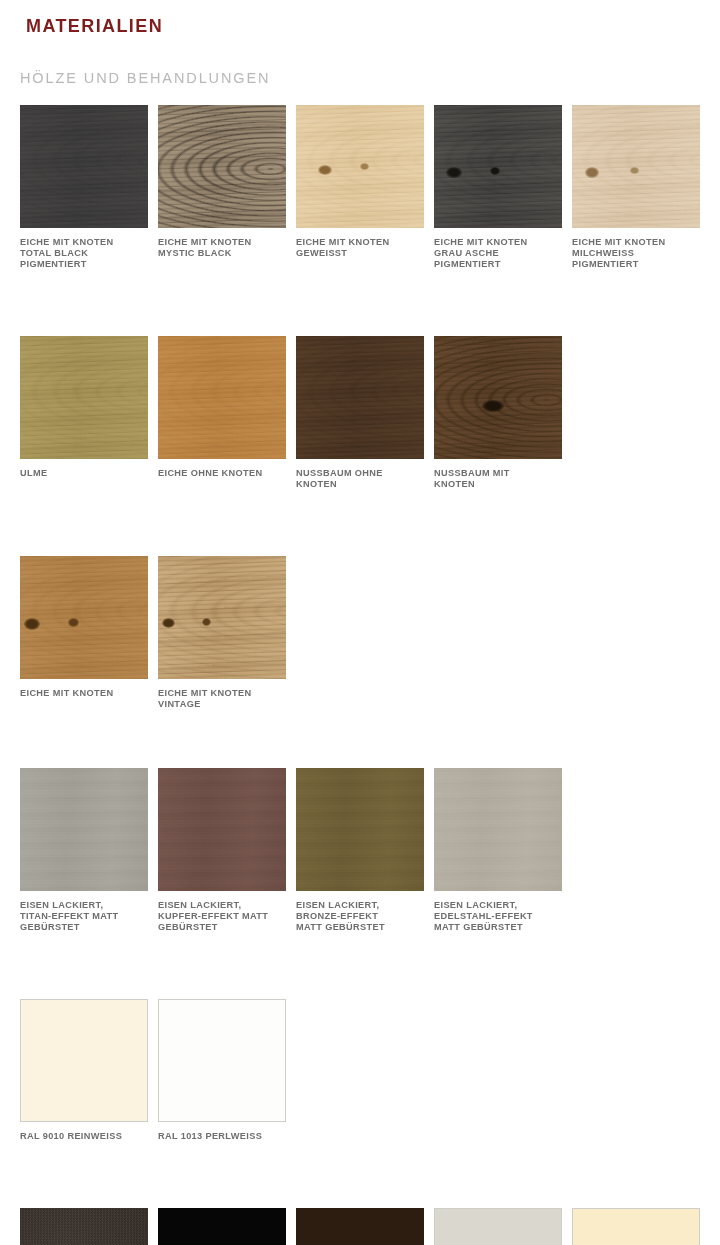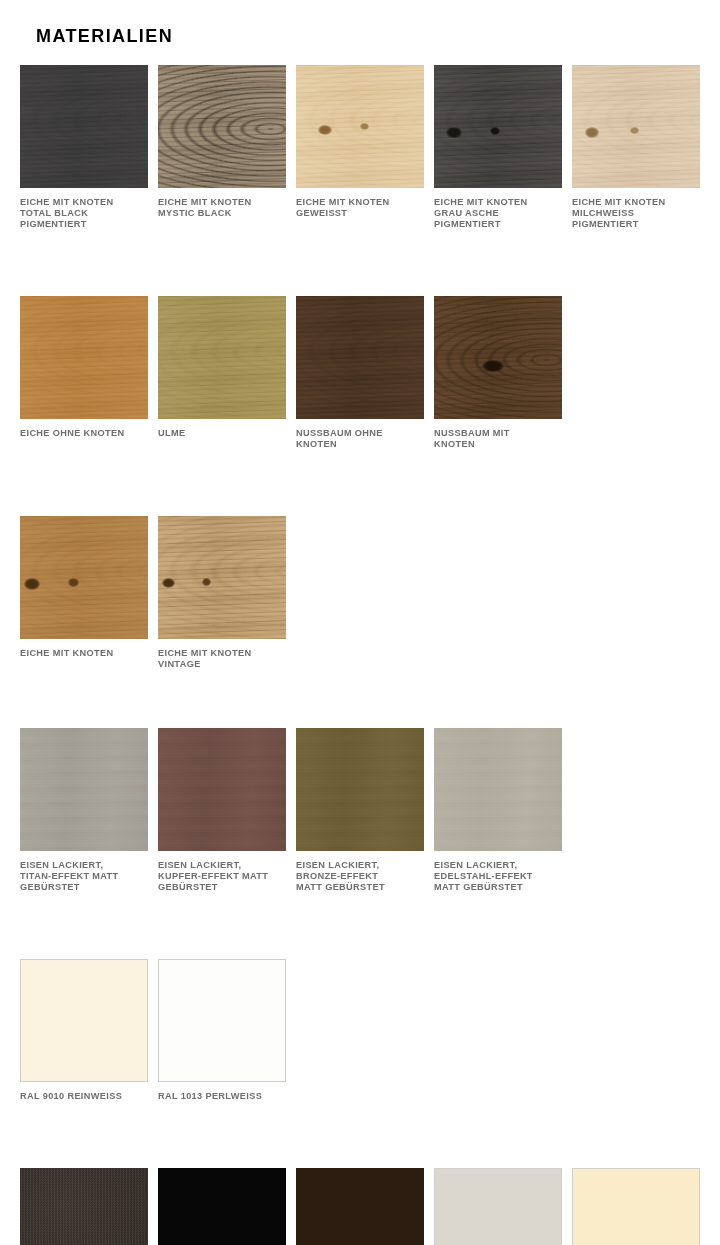--- a/index.html
+++ b/index.html
@@ -13,26 +13,26 @@
     font-family: "Liberation Sans", sans-serif;
     overflow: hidden;
     position: relative;
   }
   .page {
     width: 720px;
     padding: 0;
     box-sizing: border-box;
   }
   .page-title {
-    margin: 16px;
+    margin: 6px;
     padding: 9px 8px 0 20px;
     font-size: 18px;
     font-weight: bold;
     letter-spacing: 1.4px;
-    color: #000000;
+    color: #7f1d1d;
     line-height: 22px;
     text-transform: uppercase;
   }
   .section {
     padding: 0 20px;
   }
   .section-title {
     margin: 0;
     font-size: 14.5px;
     font-weight: normal;
@@ -90,20 +90,21 @@
   .spacer-before-metal { height: 40px; }
 </style>
 </head>
 <body>
 
 <div class="page">
 
   <h1 class="page-title">MATERIALIEN</h1>
 
   <div class="section section-woods">
+    <h2 class="section-title">HÖLZE UND BEHANDLUNGEN</h2>
     <div class="grid" id="grid-woods">
         <div class="cell">
           <div class="swatch wood" style="background-color: rgb(61, 60, 60);">
             <div class="swatch-tex" style="background:repeating-linear-gradient(178deg,#2a292900 0px,rgba(42,41,41,0.3) 1px,rgba(86,83,82,0.22) 2px,#2a292900 4px,rgba(42,41,41,0.18) 5px,rgba(86,83,82,0.14) 7px,#2a292900 9px);"></div>
             <div class="swatch-tex" style="opacity:.55;background:repeating-linear-gradient(176deg,rgba(42,41,41,0.22) 0px,rgba(42,41,41,0) 11px,rgba(86,83,82,0.2) 18px,rgba(42,41,41,0) 28px);"></div>
             <div class="swatch-tex" style="opacity:.5;background:repeating-radial-gradient(ellipse 210% 70% at 110% 45%,rgba(42,41,41,0.26) 0px,rgba(42,41,41,0) 6px,rgba(42,41,41,0) 16px,rgba(42,41,41,0.2) 21px);"></div>
             <div class="swatch-tex" style="background:linear-gradient(90deg,rgba(86,83,82,0.18),rgba(42,41,41,0.06) 45%,rgba(86,83,82,0.14));"></div>
           </div>
           <div class="label">EICHE MIT KNOTEN
 TOTAL BLACK
@@ -152,36 +153,36 @@
             <div class="swatch-tex" style="background:linear-gradient(90deg,rgba(240,227,205,0.18),rgba(183,159,127,0.06) 45%,rgba(240,227,205,0.14));"></div>
             <div class="knot" style="left:13px;top:62px;width:14px;height:11px;background:radial-gradient(ellipse at 50% 50%,#8d6f46 0%,#8d6f46 45%,rgba(141,111,70,0.35) 70%,rgba(141,111,70,0) 100%);"></div>
             <div class="knot" style="left:58px;top:62px;width:9px;height:7px;background:radial-gradient(ellipse at 50% 50%,#a3865c 0%,#a3865c 45%,rgba(163,134,92,0.35) 70%,rgba(163,134,92,0) 100%);"></div>
           </div>
           <div class="label">EICHE MIT KNOTEN
 MILCHWEISS
 PIGMENTIERT</div>
         </div>
         <div class="row-spacer"></div>
         <div class="cell">
+          <div class="swatch wood" style="background-color: rgb(165, 147, 86);">
+            <div class="swatch-tex" style="background:repeating-linear-gradient(178deg,#7d6c3800 0px,rgba(125,108,56,0.3) 1px,rgba(192,174,114,0.22) 2px,#7d6c3800 4px,rgba(125,108,56,0.18) 5px,rgba(192,174,114,0.14) 7px,#7d6c3800 9px);"></div>
+            <div class="swatch-tex" style="opacity:.55;background:repeating-linear-gradient(176deg,rgba(125,108,56,0.22) 0px,rgba(125,108,56,0) 11px,rgba(192,174,114,0.2) 18px,rgba(125,108,56,0) 28px);"></div>
+            <div class="swatch-tex" style="opacity:.5;background:repeating-radial-gradient(ellipse 210% 70% at 110% 45%,rgba(125,108,56,0.26) 0px,rgba(125,108,56,0) 6px,rgba(125,108,56,0) 16px,rgba(125,108,56,0.2) 21px);"></div>
+            <div class="swatch-tex" style="background:linear-gradient(90deg,rgba(192,174,114,0.18),rgba(125,108,56,0.06) 45%,rgba(192,174,114,0.14));"></div>
+          </div>
+          <div class="label">ULME</div>
+        </div>
+        <div class="cell">
           <div class="swatch wood" style="background-color: rgb(185, 129, 63);">
             <div class="swatch-tex" style="background:repeating-linear-gradient(178deg,#9a663000 0px,rgba(154,102,48,0.3) 1px,rgba(210,160,102,0.22) 2px,#9a663000 4px,rgba(154,102,48,0.18) 5px,rgba(210,160,102,0.14) 7px,#9a663000 9px);"></div>
             <div class="swatch-tex" style="opacity:.55;background:repeating-linear-gradient(176deg,rgba(154,102,48,0.22) 0px,rgba(154,102,48,0) 11px,rgba(210,160,102,0.2) 18px,rgba(154,102,48,0) 28px);"></div>
             <div class="swatch-tex" style="opacity:.5;background:repeating-radial-gradient(ellipse 210% 70% at 110% 45%,rgba(154,102,48,0.26) 0px,rgba(154,102,48,0) 6px,rgba(154,102,48,0) 16px,rgba(154,102,48,0.2) 21px);"></div>
             <div class="swatch-tex" style="background:linear-gradient(90deg,rgba(210,160,102,0.18),rgba(154,102,48,0.06) 45%,rgba(210,160,102,0.14));"></div>
           </div>
           <div class="label">EICHE OHNE KNOTEN</div>
-        </div>
-        <div class="cell">
-          <div class="swatch wood" style="background-color: rgb(165, 147, 86);">
-            <div class="swatch-tex" style="background:repeating-linear-gradient(178deg,#7d6c3800 0px,rgba(125,108,56,0.3) 1px,rgba(192,174,114,0.22) 2px,#7d6c3800 4px,rgba(125,108,56,0.18) 5px,rgba(192,174,114,0.14) 7px,#7d6c3800 9px);"></div>
-            <div class="swatch-tex" style="opacity:.55;background:repeating-linear-gradient(176deg,rgba(125,108,56,0.22) 0px,rgba(125,108,56,0) 11px,rgba(192,174,114,0.2) 18px,rgba(125,108,56,0) 28px);"></div>
-            <div class="swatch-tex" style="opacity:.5;background:repeating-radial-gradient(ellipse 210% 70% at 110% 45%,rgba(125,108,56,0.26) 0px,rgba(125,108,56,0) 6px,rgba(125,108,56,0) 16px,rgba(125,108,56,0.2) 21px);"></div>
-            <div class="swatch-tex" style="background:linear-gradient(90deg,rgba(192,174,114,0.18),rgba(125,108,56,0.06) 45%,rgba(192,174,114,0.14));"></div>
-          </div>
-          <div class="label">ULME</div>
         </div>
         <div class="cell">
           <div class="swatch wood" style="background-color: rgb(74, 52, 34);">
             <div class="swatch-tex" style="background:repeating-linear-gradient(178deg,#2e201400 0px,rgba(46,32,20,0.3) 1px,rgba(109,79,51,0.22) 2px,#2e201400 4px,rgba(46,32,20,0.18) 5px,rgba(109,79,51,0.14) 7px,#2e201400 9px);"></div>
             <div class="swatch-tex" style="opacity:.55;background:repeating-linear-gradient(176deg,rgba(46,32,20,0.22) 0px,rgba(46,32,20,0) 11px,rgba(109,79,51,0.2) 18px,rgba(46,32,20,0) 28px);"></div>
             <div class="swatch-tex" style="opacity:.5;background:repeating-radial-gradient(ellipse 210% 70% at 110% 45%,rgba(46,32,20,0.26) 0px,rgba(46,32,20,0) 6px,rgba(46,32,20,0) 16px,rgba(46,32,20,0.2) 21px);"></div>
             <div class="swatch-tex" style="background:linear-gradient(90deg,rgba(109,79,51,0.18),rgba(46,32,20,0.06) 45%,rgba(109,79,51,0.14));"></div>
           </div>
           <div class="label">NUSSBAUM OHNE
 KNOTEN</div>

